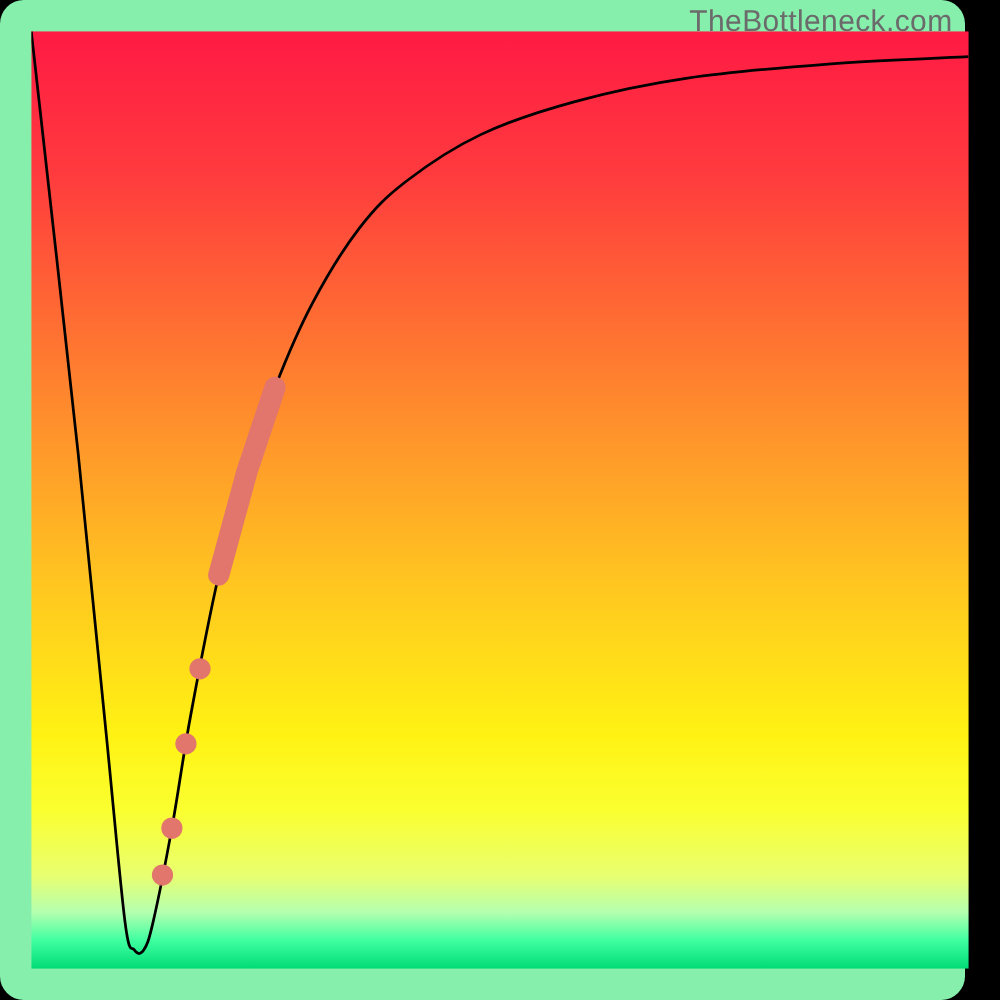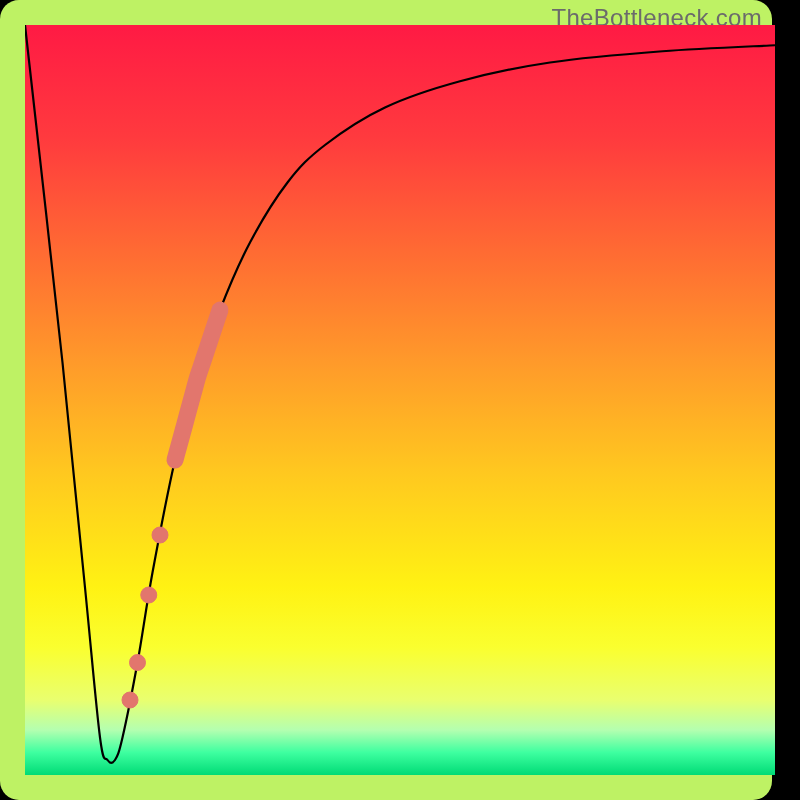--- a/index.html
+++ b/index.html
@@ -10,21 +10,21 @@
     overflow: hidden;
     background: #000;
     font-family: Arial, Helvetica, sans-serif;
   }
   .frame {
     position: absolute;
     top: 0;
     left: 0;
     width: 772px;
     height: 800px;
-    background: #bef264;
+    background: #86efac;
     border-radius: 19px;
   }
   .plot {
     position: absolute;
     top: 25px;
     left: 25px;
     width: 750px;
     height: 750px;
     overflow: hidden;
   }

